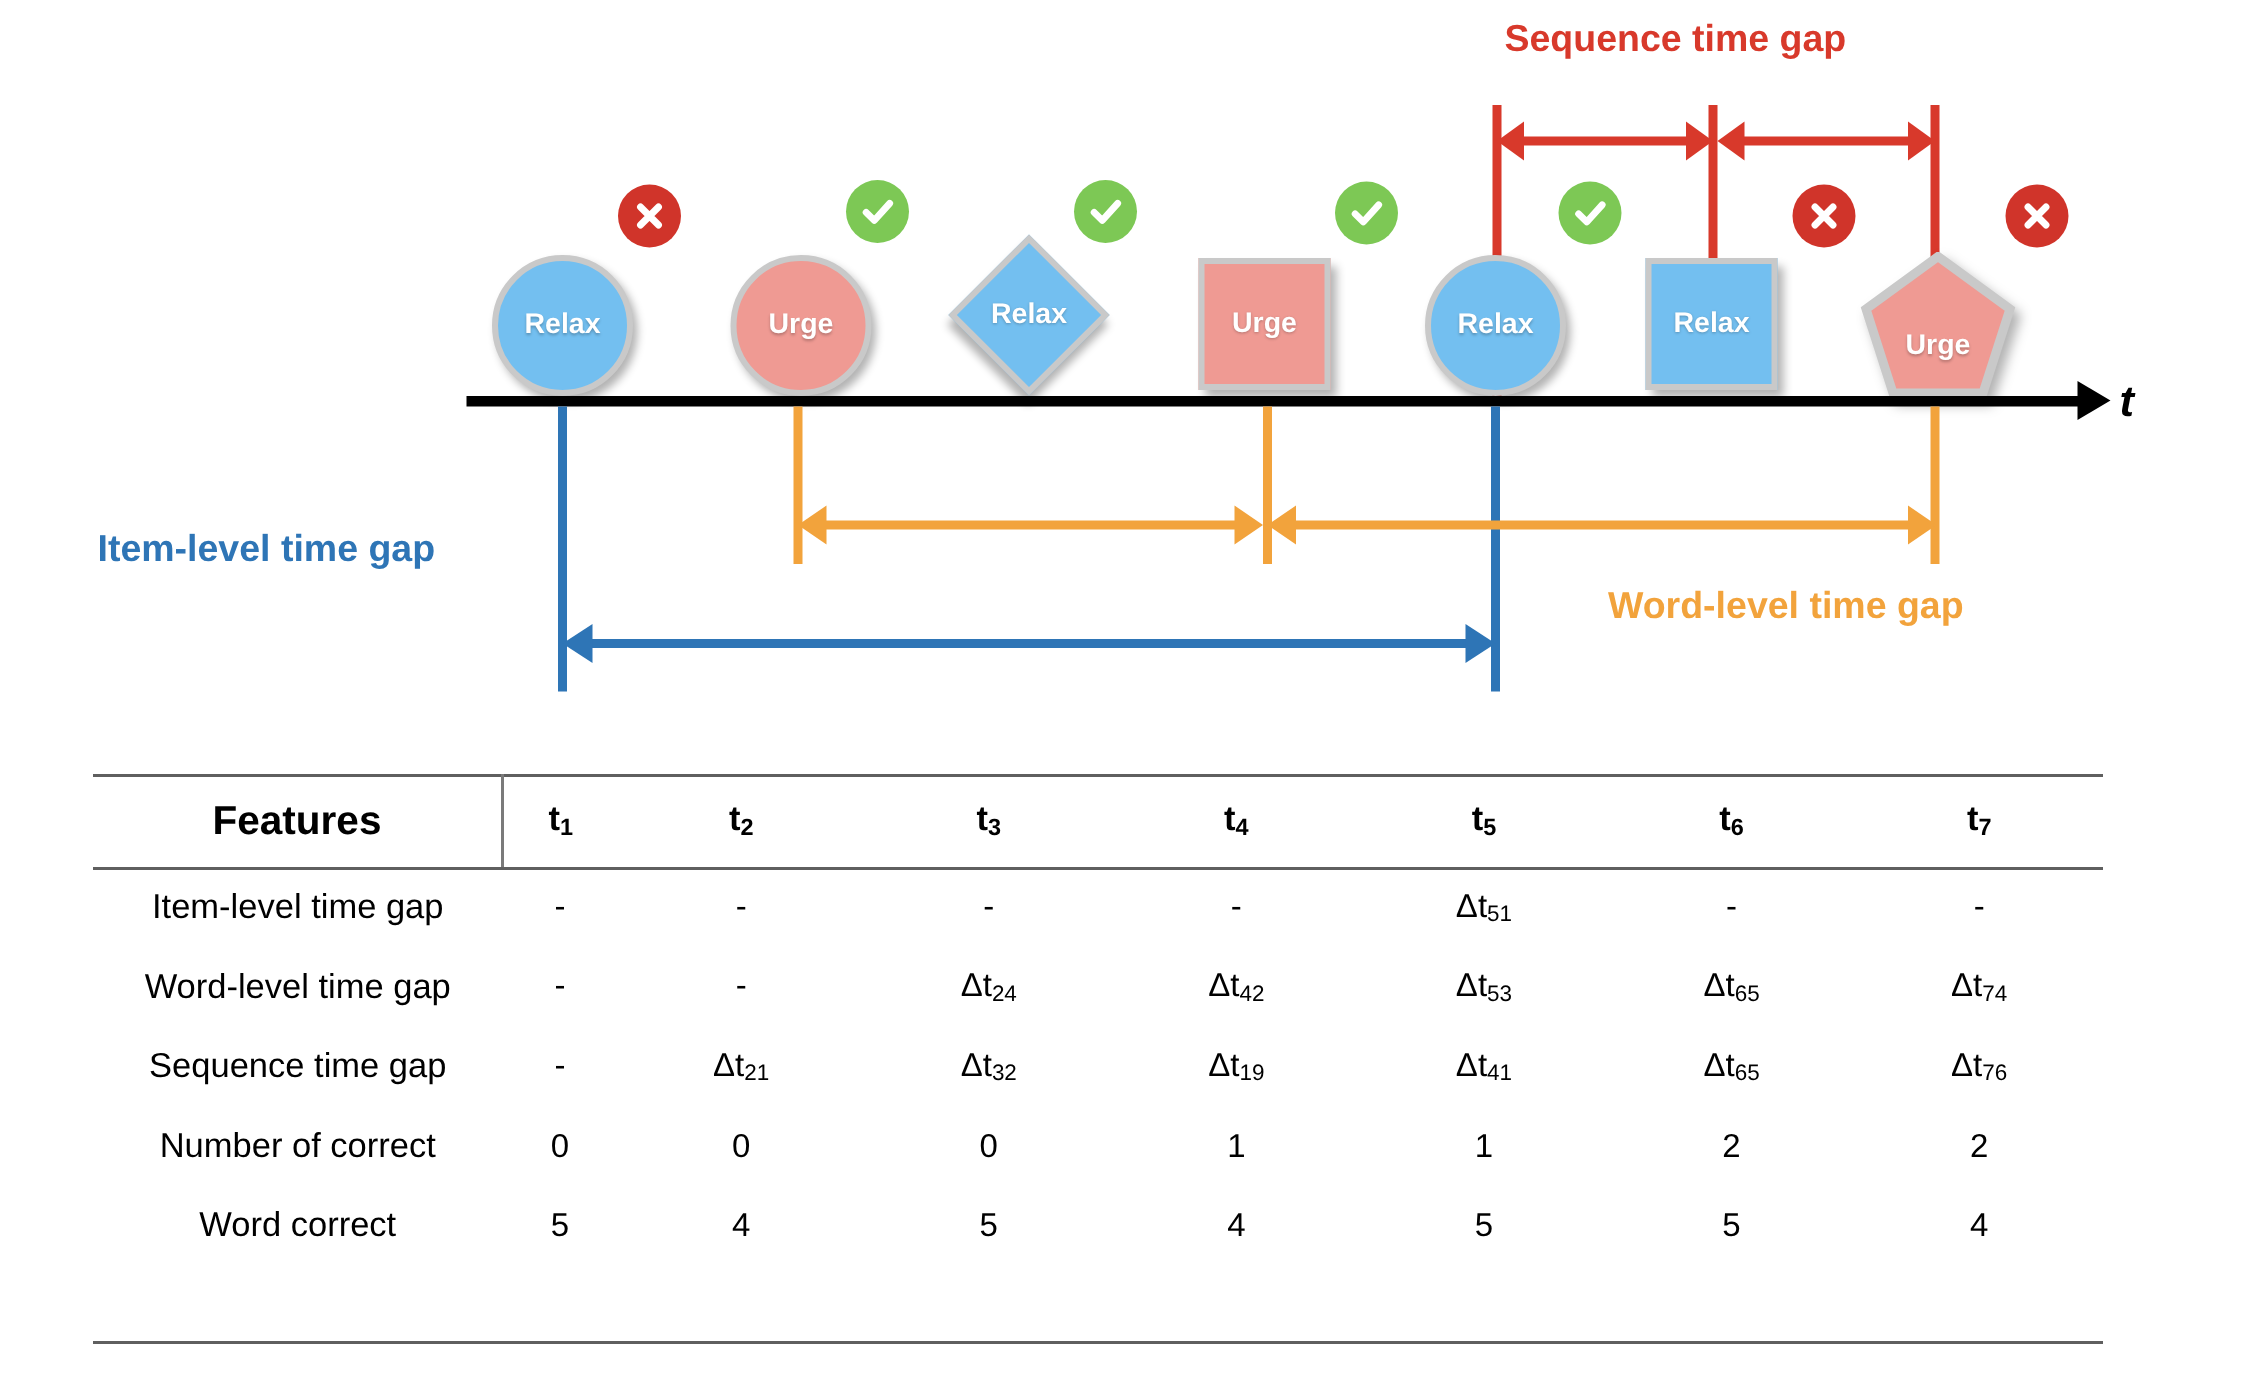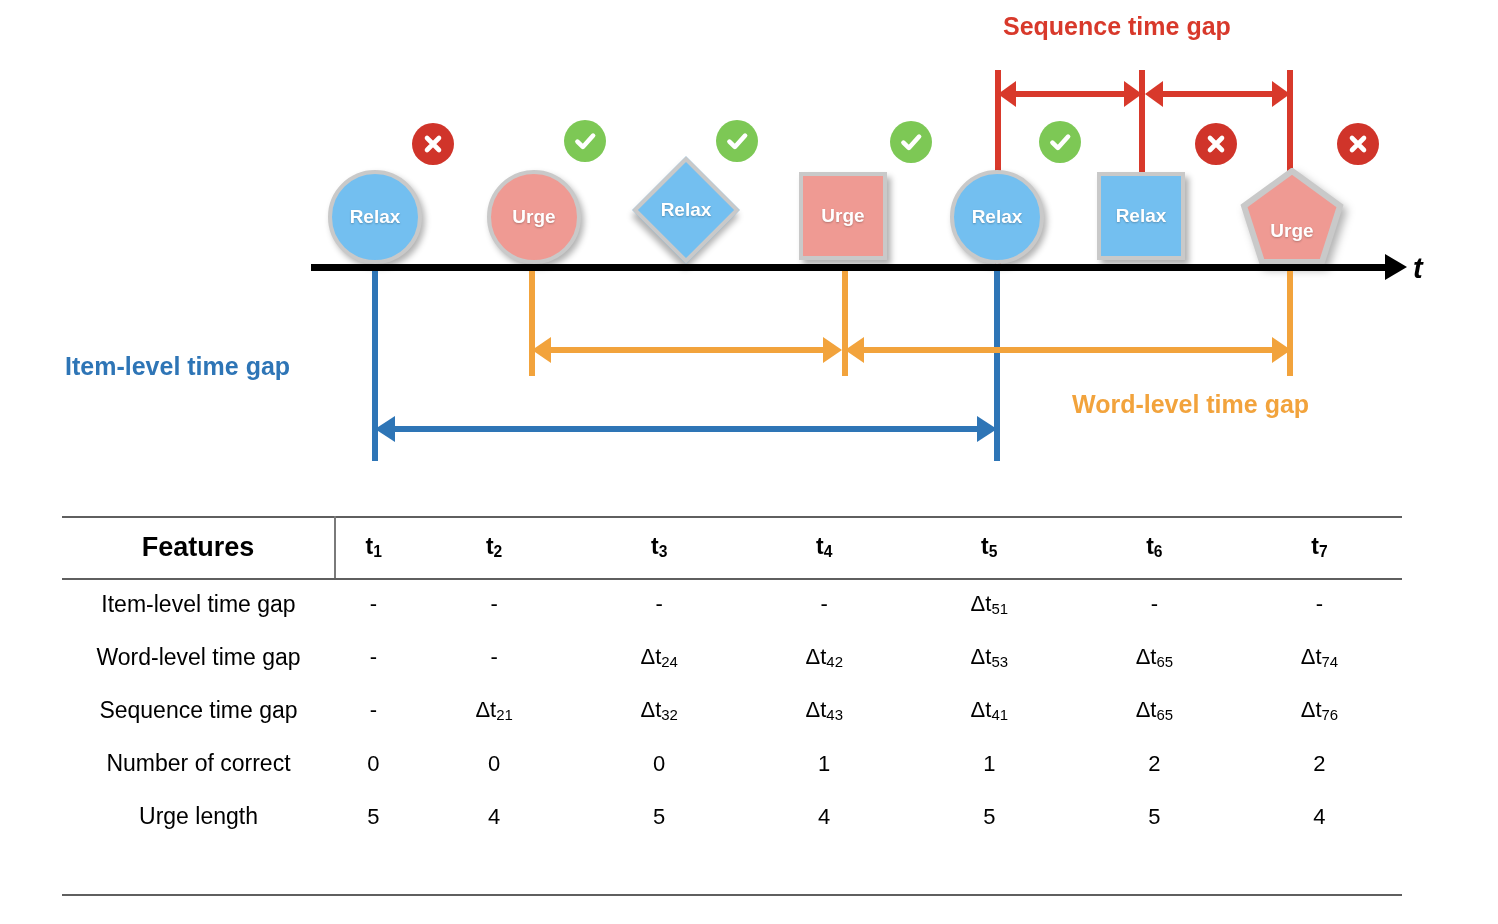--- a/index.html
+++ b/index.html
@@ -321,37 +321,37 @@
       <td><span>Δt</span><span class="sub">42</span></td>
       <td><span>Δt</span><span class="sub">53</span></td>
       <td><span>Δt</span><span class="sub">65</span></td>
       <td><span>Δt</span><span class="sub">74</span></td>
     </tr>
     <tr>
       <td class="rowlabel">Sequence time gap</td>
       <td><span>-</span><span class="sub"></span></td>
       <td><span>Δt</span><span class="sub">21</span></td>
       <td><span>Δt</span><span class="sub">32</span></td>
-      <td><span>Δt</span><span class="sub">43</span></td>
+      <td><span>Δt</span><span class="sub">19</span></td>
       <td><span>Δt</span><span class="sub">41</span></td>
       <td><span>Δt</span><span class="sub">65</span></td>
       <td><span>Δt</span><span class="sub">76</span></td>
     </tr>
     <tr>
       <td class="rowlabel">Number of correct</td>
       <td><span>0</span></td>
       <td><span>0</span></td>
       <td><span>0</span></td>
       <td><span>1</span></td>
       <td><span>1</span></td>
       <td><span>2</span></td>
       <td><span>2</span></td>
     </tr>
     <tr>
-      <td class="rowlabel">Urge length</td>
+      <td class="rowlabel">Word correct</td>
       <td><span>5</span></td>
       <td><span>4</span></td>
       <td><span>5</span></td>
       <td><span>4</span></td>
       <td><span>5</span></td>
       <td><span>5</span></td>
       <td><span>4</span></td>
     </tr>
   </tbody>
 </table>

